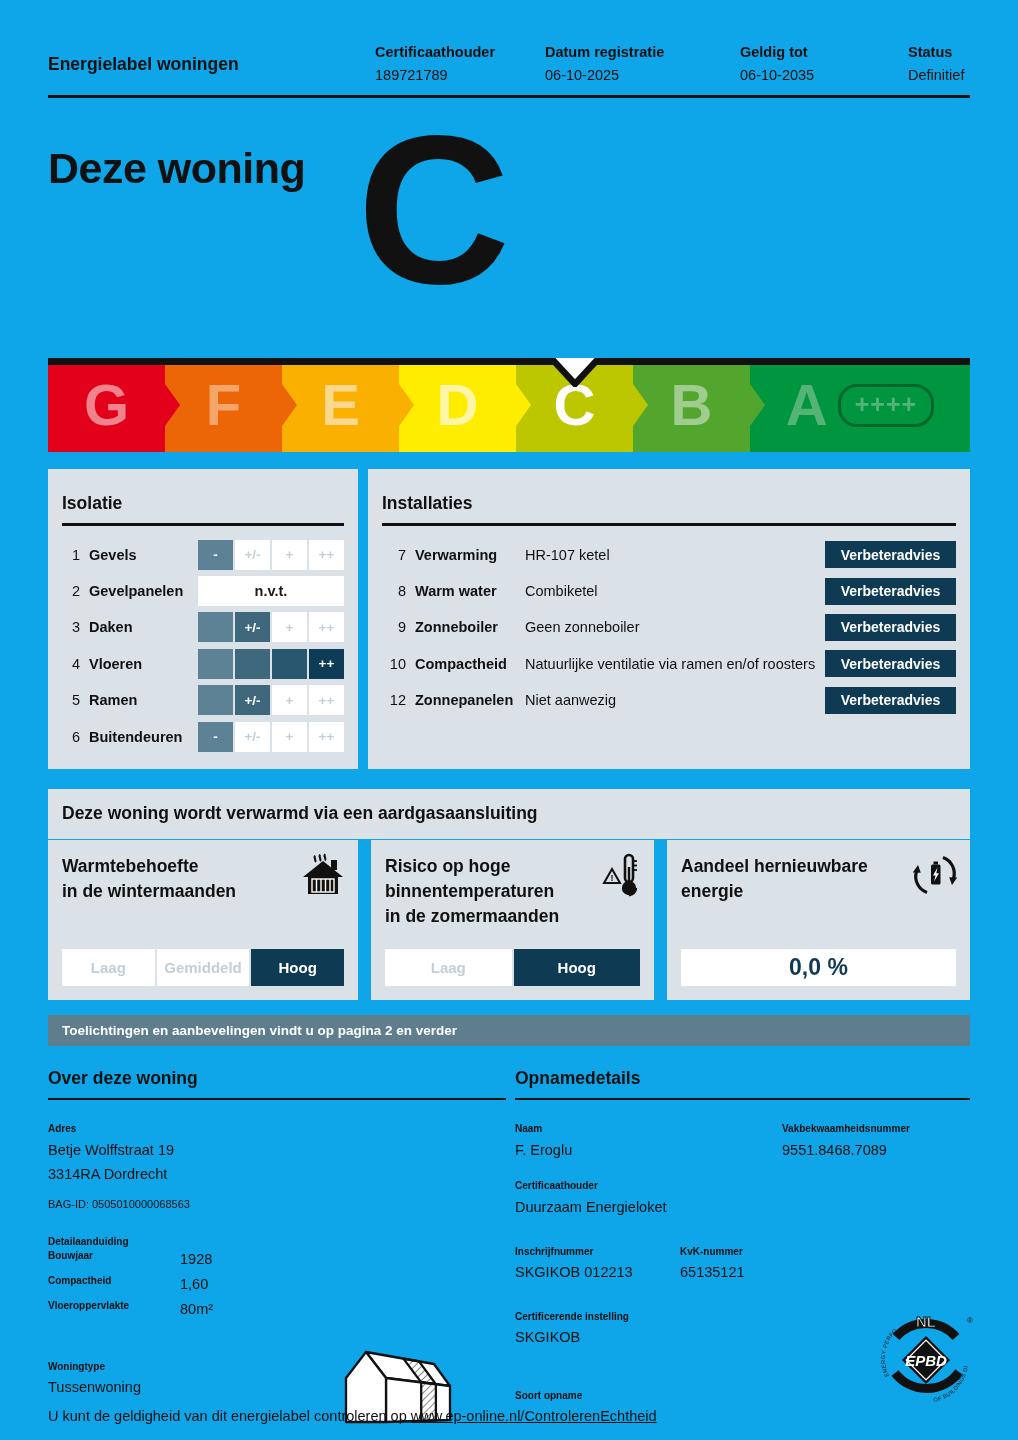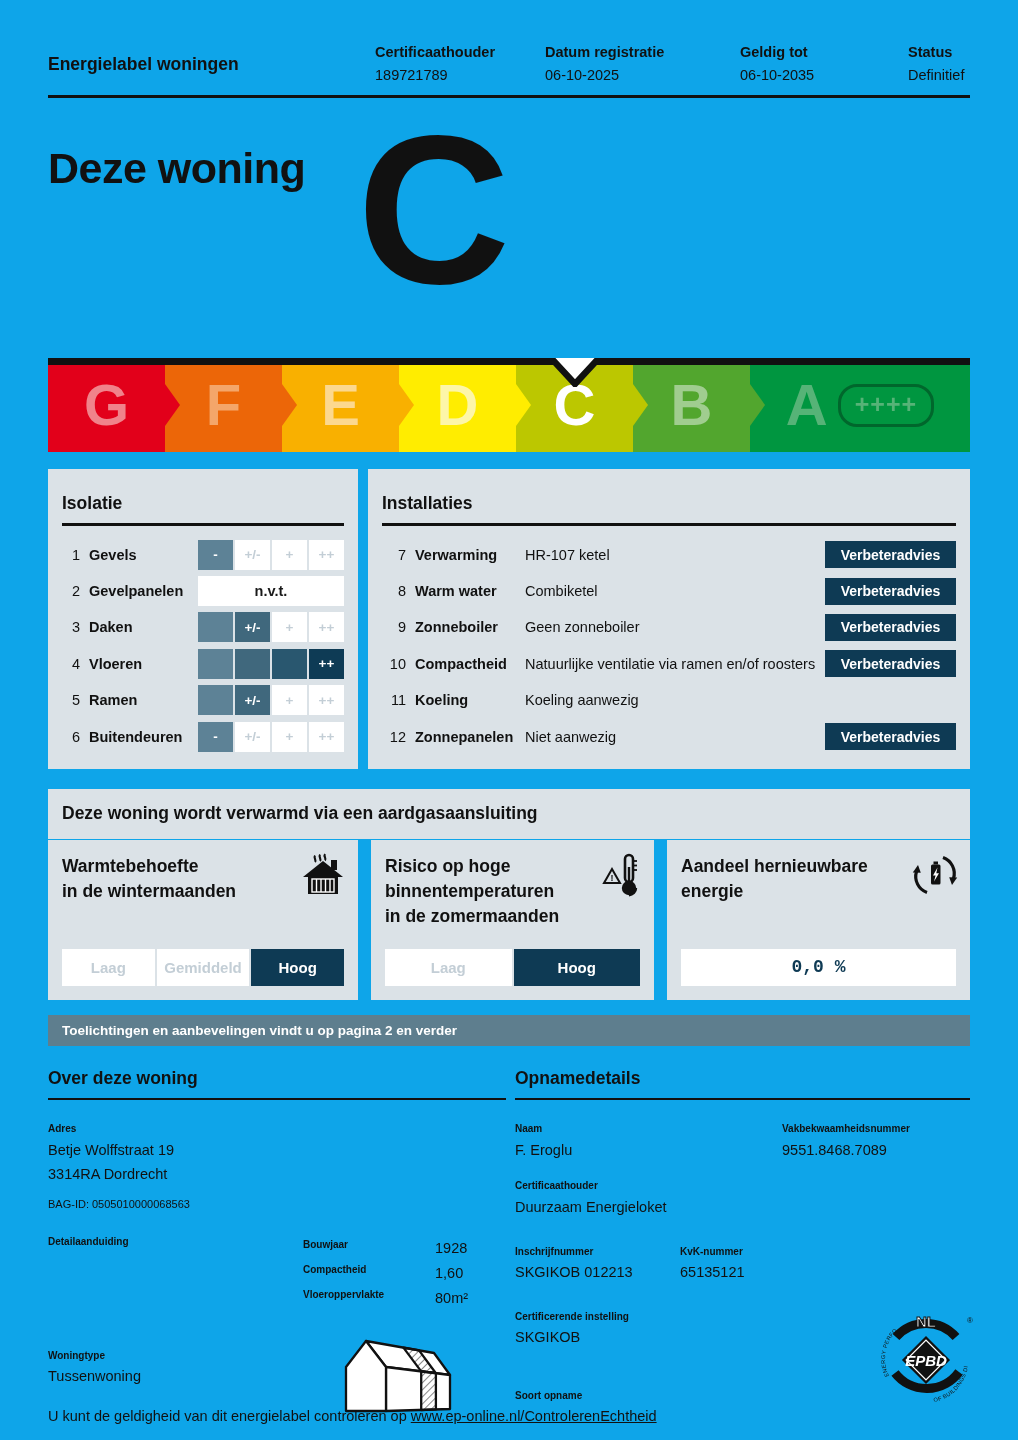--- a/index.html
+++ b/index.html
@@ -59,37 +59,37 @@
 
   
   .boxes{margin-top:1px; display:flex; gap:13px; height:160px;}
   .box{background:var(--panel); padding:14px; position:relative; display:flex; flex-direction:column;}
   .box1{width:310px; flex:none;} .box2{width:283px; flex:none;} .box3{flex:1;}
   .box-title{font-size:17.5px; font-weight:bold; line-height:1.42; padding-right:50px;}
   .box-icon{position:absolute; top:12px; right:12px;}
   .toggle{margin-top:auto; display:flex; gap:2px;}
   .tg{flex:1; height:37px; background:#fff; color:var(--empty); font-weight:bold; font-size:15px; display:flex; align-items:center; justify-content:center;}
   .tg.sel{background:var(--navy); color:#fff;}
-  .value-bar{margin-top:auto; height:37px; background:#fff; color:var(--navy); font-weight:bold; font-size:18px; display:flex; align-items:center; justify-content:center;font-family:Liberation Mono, monospace;}
+  .value-bar{margin-top:auto; height:37px; background:#fff; color:var(--navy); font-weight:bold; font-size:23px; display:flex; align-items:center; justify-content:center;}
 
   
   .note{margin-top:15px; height:31px; background:var(--band); color:#fff; font-weight:bold; font-size:13.5px; display:flex; align-items:center; padding-left:14px;}
 
   
   .bottom{margin-top:14px; display:flex;}
   .col-l{width:458px; flex:none;}
   .col-r{flex:1; margin-left:9px; position:relative;}
   .sect-h{font-size:17.5px; font-weight:bold; margin-top:8px;}
   .sect-rule{height:2.5px; background:#111; margin-top:9px;}
   .fl{font-weight:bold; font-size:10px;}
   .fv{font-size:14.5px;}
   .lh{line-height:1.72;}
   .blk{margin-top:20px;}
   .bag{font-size:11px; margin-top:11px;}
-  .detail{display:flex; margin-top:26px;}
+  .detail{display:flex; margin-top:26px;flex-direction:column;}
   .detail .dl{width:255px; flex:none;}
   .kvrow{display:flex; line-height:1.72;}
   .kvrow .k{width:132px; flex:none;}
   .wtype{display:flex; margin-top:36px; position:relative;}
   .house-art{position:absolute; left:290px; top:-22px;}
   .two{display:flex;}
   .two .c1{width:267px; flex:none;}
   .two .c1n{width:165px; flex:none;}
   .epbd{position:absolute; right:-6px; top:250px;}
 
@@ -252,26 +252,20 @@
             <span class="num">9</span>
             <span class="lbl">Zonneboiler</span>
             <span class="val">Geen zonneboiler</span>
             <button class="advice-btn">Verbeteradvies</button>
           </div>
           <div class="irow nrow">
             <span class="num">10</span>
             <span class="lbl">Compactheid</span>
             <span class="val">Natuurlijke ventilatie via ramen en/of roosters</span>
             <button class="advice-btn">Verbeteradvies</button>
-          </div>
-          <div class="irow nrow">
-            <span class="num">11</span>
-            <span class="lbl">Koeling</span>
-            <span class="val">Koeling aanwezig</span>
-            <button class="advice-btn" style="visibility: hidden;">Verbeteradvies</button>
           </div>
           <div class="irow nrow">
             <span class="num">12</span>
             <span class="lbl">Zonnepanelen</span>
             <span class="val">Niet aanwezig</span>
             <button class="advice-btn">Verbeteradvies</button>
           </div>
         </div>
       </div>
     </div>

